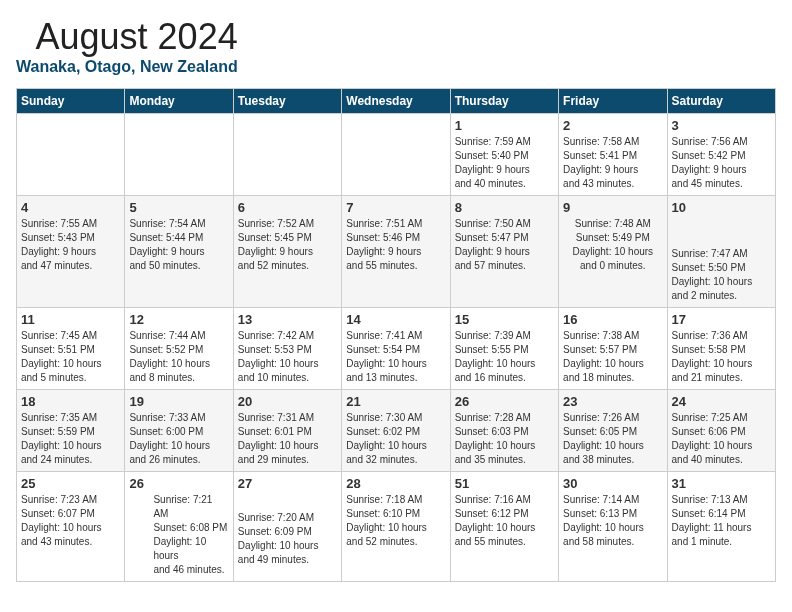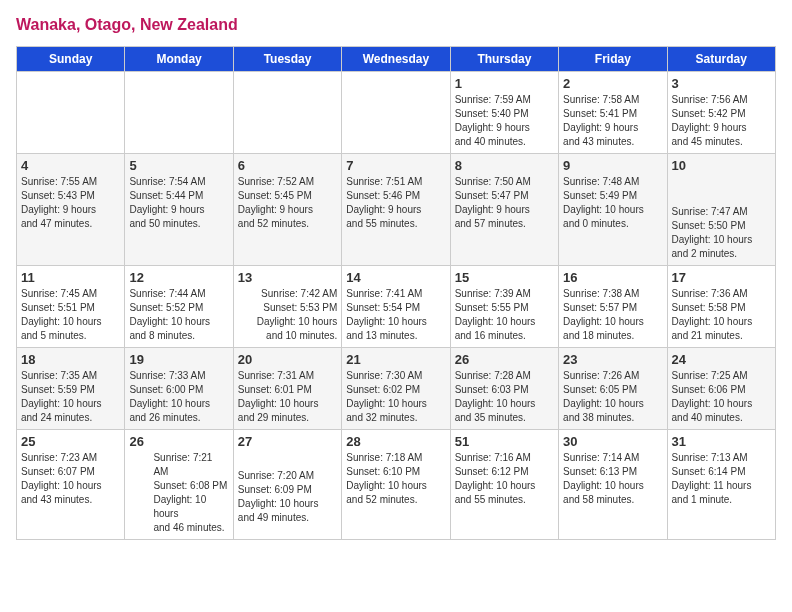--- a/index.html
+++ b/index.html
@@ -35,36 +35,36 @@
     .title-block {
       text-align: right;
     }
     .month-title {
       font-size: 36px;
       font-weight: normal;
       color: #222;
     }
     .location {
       font-size: 16px;
-      color: #be185d;
+      color: #0c4a6e;
       font-weight: bold;
     }
     table {
       width: 100%;
       border-collapse: collapse;
       table-layout: fixed;
     }
     thead tr th {
-      background-color: #1d4ed8;
+      background-color: #0c4a6e;
       color: #fff;
       font-size: 12px;
       font-weight: bold;
       padding: 5px 4px;
       border: 1px solid #ccc;
-      text-align: center;
+      text-align: left;
     }
     tbody tr td {
       border: 1px solid #ccc;
       vertical-align: top;
       padding: 4px 4px;
       font-size: 10px;
       color: #333;
       height: 82px;
       background: #fff;
     }
@@ -83,20 +83,21 @@
     }
     .empty-cell {
       background: #fff !important;
     }
   </style>
 </head>
 <body>
 
 <div class="header">
   <div class="title-block">
+    <div class="month-title">August 2024</div>
     <div class="location">Wanaka, Otago, New Zealand</div>
   </div>
 </div>
 
 <table>
   <thead>
     <tr id="weekday-header">
         <th>Sunday</th>
         <th>Monday</th>
         <th>Tuesday</th>
@@ -165,21 +166,21 @@
         </td>
         <td>
           <span class="day-number">8</span>
           <div class="day-info" style="white-space: pre-line;">Sunrise: 7:50 AM
 Sunset: 5:47 PM
 Daylight: 9 hours
 and 57 minutes.</div>
         </td>
         <td>
           <span class="day-number">9</span>
-          <div class="day-info" style="white-space: pre-line;">Sunrise: 7:48 AM
+          <div class="day-info" style="white-space: pre-line; text-align: center;">Sunrise: 7:48 AM
 Sunset: 5:49 PM
 Daylight: 10 hours
 and 0 minutes.</div>
         </td>
         <td>
           <span class="day-number">10</span>
           <div class="day-info" style="white-space: pre-line; margin-top: 32px;">Sunrise: 7:47 AM
 Sunset: 5:50 PM
 Daylight: 10 hours
 and 2 minutes.</div>
@@ -195,21 +196,21 @@
         </td>
         <td>
           <span class="day-number">12</span>
           <div class="day-info" style="white-space: pre-line;">Sunrise: 7:44 AM
 Sunset: 5:52 PM
 Daylight: 10 hours
 and 8 minutes.</div>
         </td>
         <td>
           <span class="day-number">13</span>
-          <div class="day-info" style="white-space: pre-line; text-align: right;">Sunrise: 7:42 AM
+          <div class="day-info" style="white-space: pre-line;">Sunrise: 7:42 AM
 Sunset: 5:53 PM
 Daylight: 10 hours
 and 10 minutes.</div>
         </td>
         <td>
           <span class="day-number">14</span>
           <div class="day-info" style="white-space: pre-line;">Sunrise: 7:41 AM
 Sunset: 5:54 PM
 Daylight: 10 hours
 and 13 minutes.</div>

